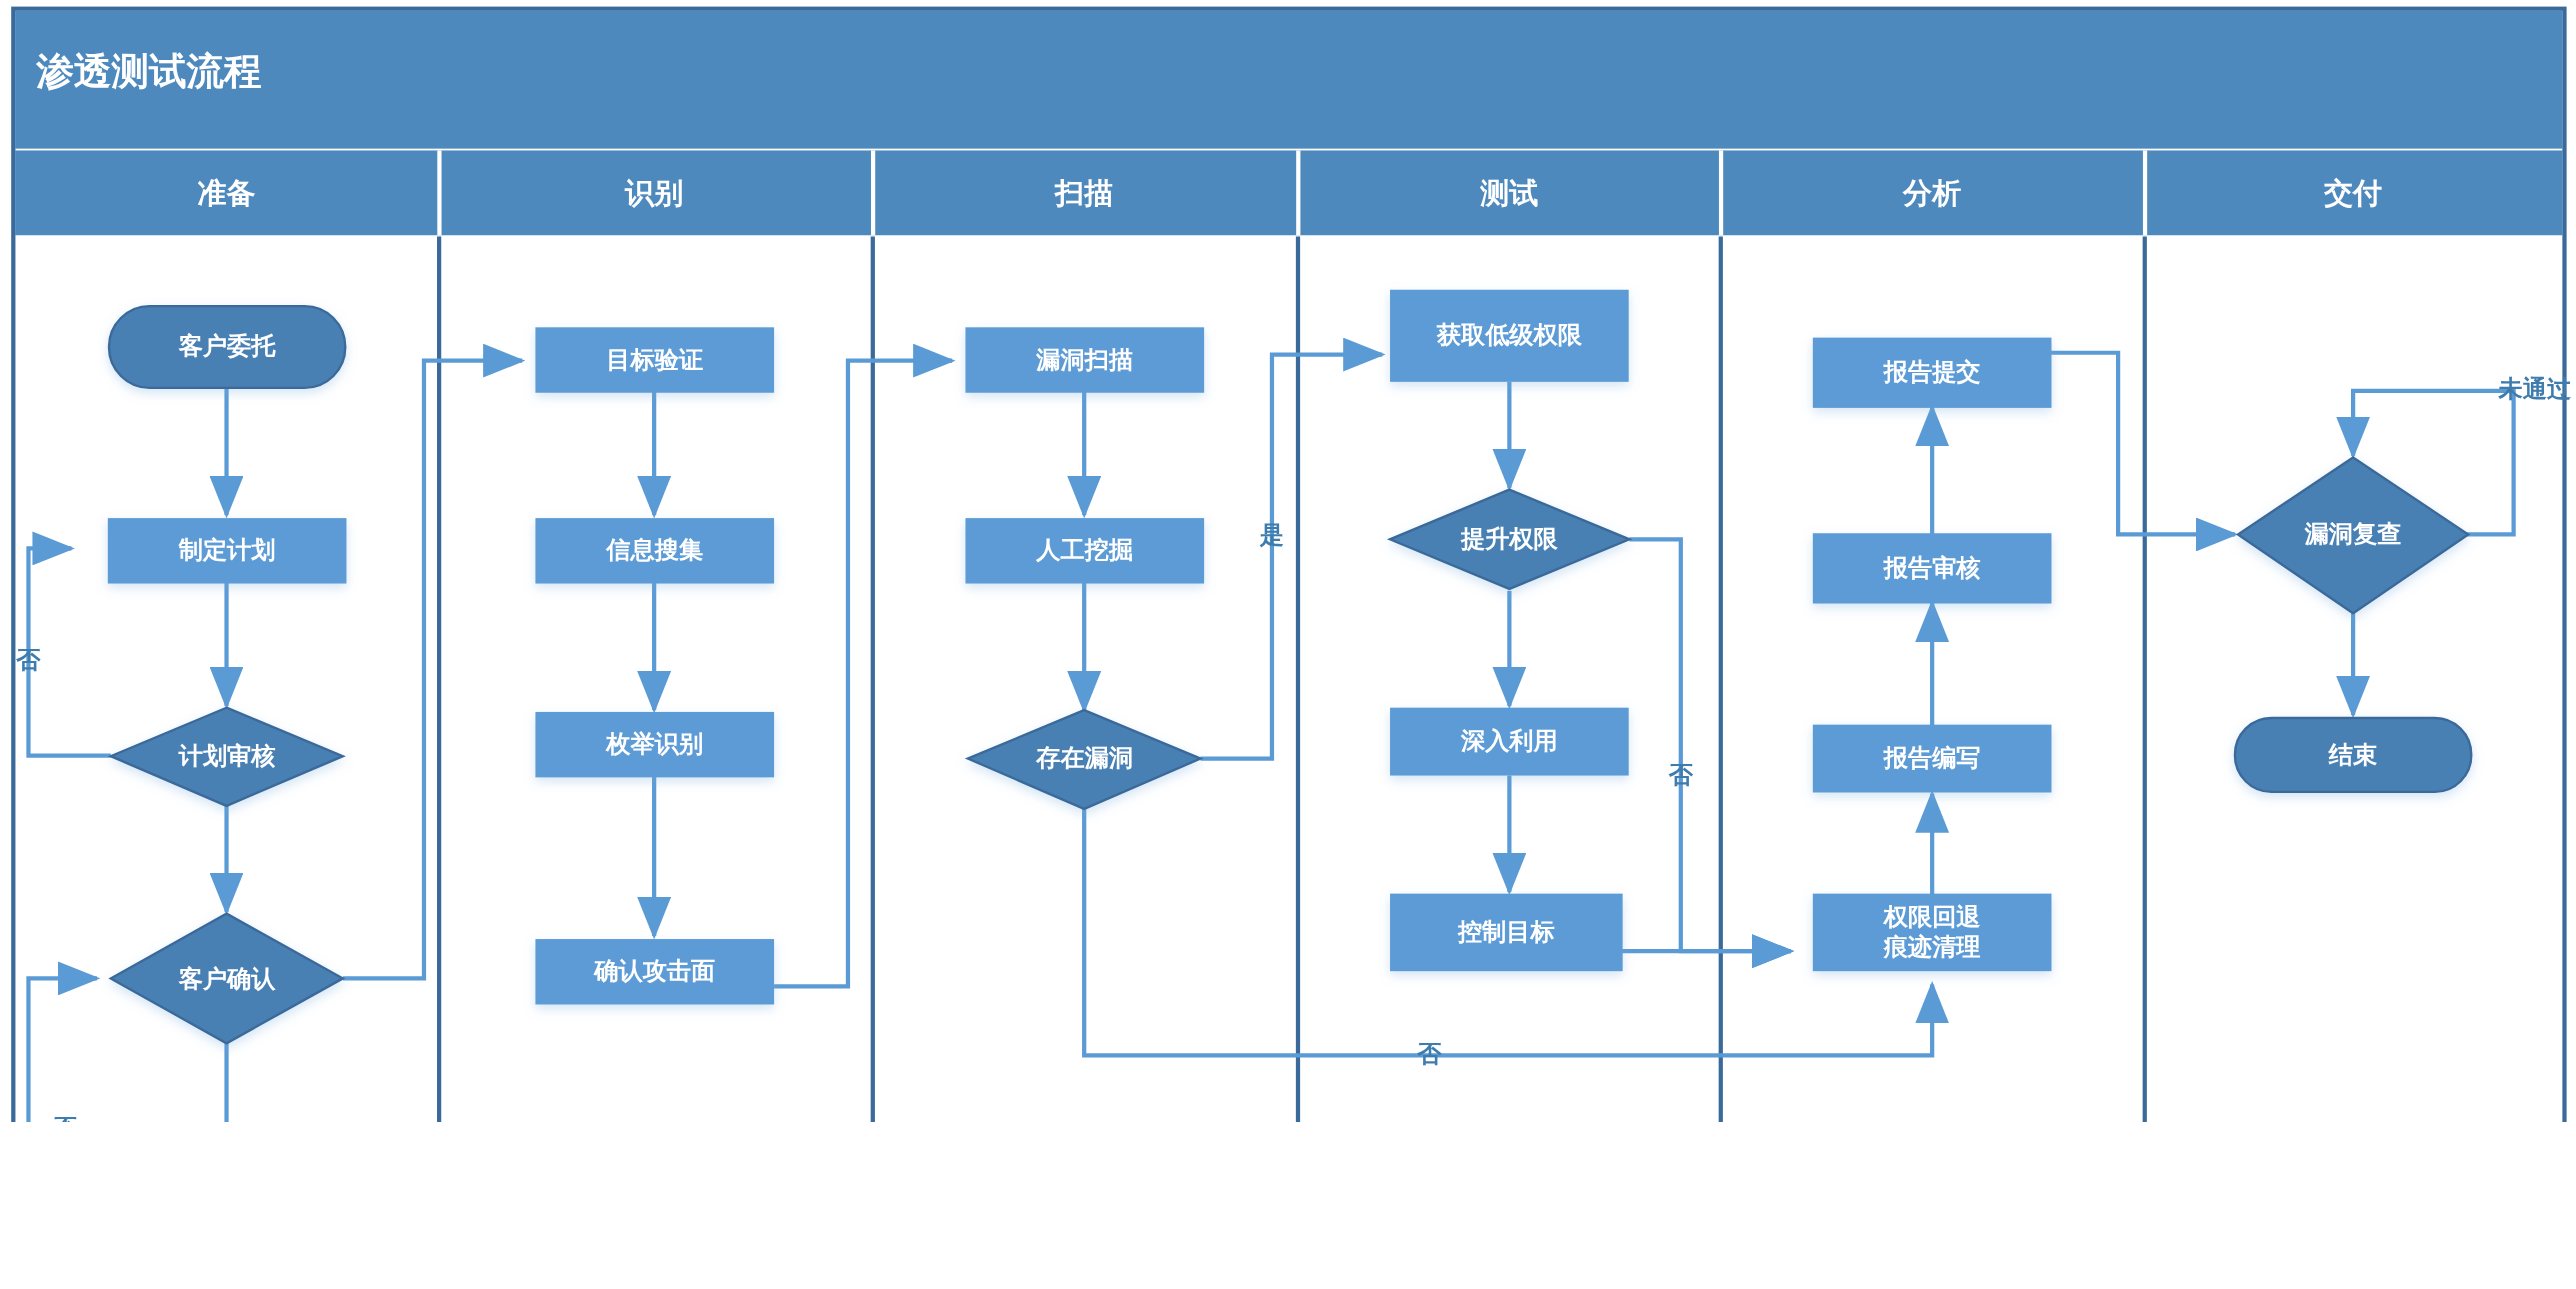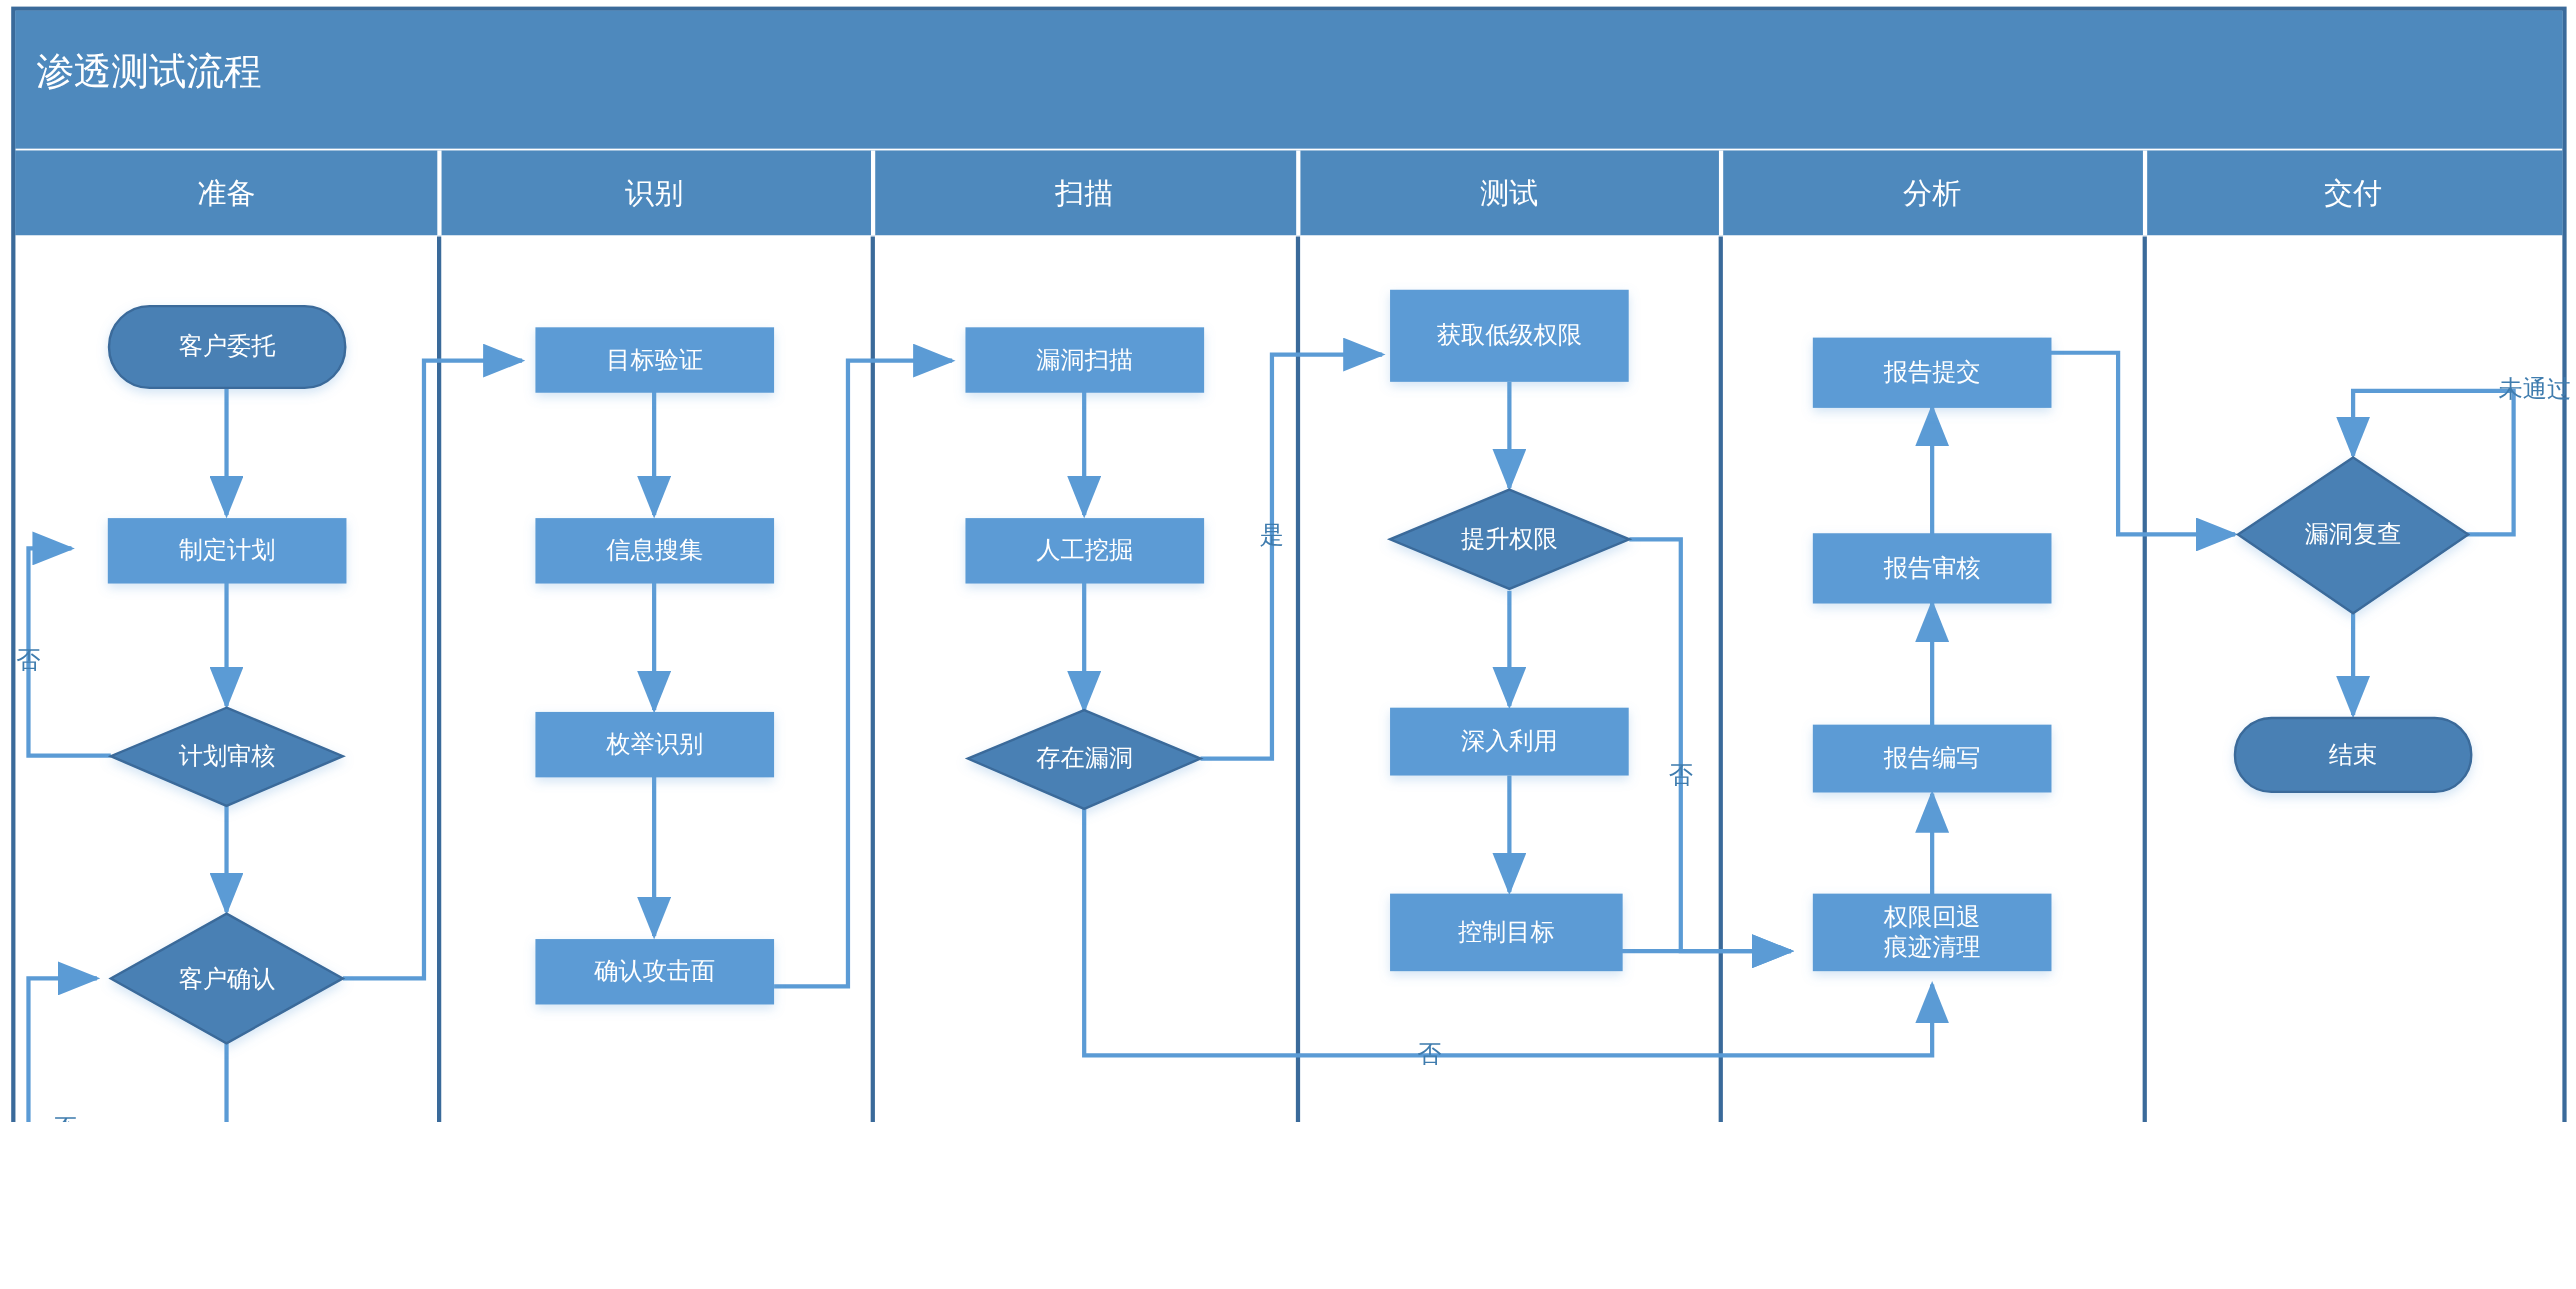--- a/index.html
+++ b/index.html
@@ -1,17 +1,17 @@
 <!DOCTYPE html>
 <html style="font-size:9.7px"><head>
 <meta charset="utf-8">
 <style>
   html,body{margin:0;padding:0;background:#ffffff;}
   body{font-family:"Liberation Sans","DejaVu Sans",sans-serif;}
-  #stage{position:relative;width:2576px;height:1122px;background:#ffffff;overflow:hidden;}
+  #stage{position:relative;width:2576px;height:1122px;background:#ffffff;overflow:hidden;font-weight:bold;}
   #diagram{position:absolute;left:0;top:0;width:2576px;height:1290px;}
   .lbl{fill:#ffffff;font-family:"Liberation Sans","DejaVu Sans",sans-serif;text-anchor:middle;dominant-baseline:middle;}
   .edge-lbl{fill:#3F7CAE;font-family:"Liberation Sans","DejaVu Sans",sans-serif;font-size:40px;text-anchor:middle;dominant-baseline:middle;}
   .title-lbl{fill:#ffffff;font-family:"Liberation Sans","DejaVu Sans",sans-serif;font-size:62px;text-anchor:start;dominant-baseline:middle;}
   .lane-lbl{fill:#ffffff;font-family:"Liberation Sans","DejaVu Sans",sans-serif;font-size:48px;text-anchor:middle;dominant-baseline:middle;}
   .node-lbl{font-size:40px;}
   .conn{fill:none;stroke:#5B9BD5;stroke-width:7;stroke-linejoin:miter;stroke-linecap:butt;}
 </style>
 </head>
 <body>

